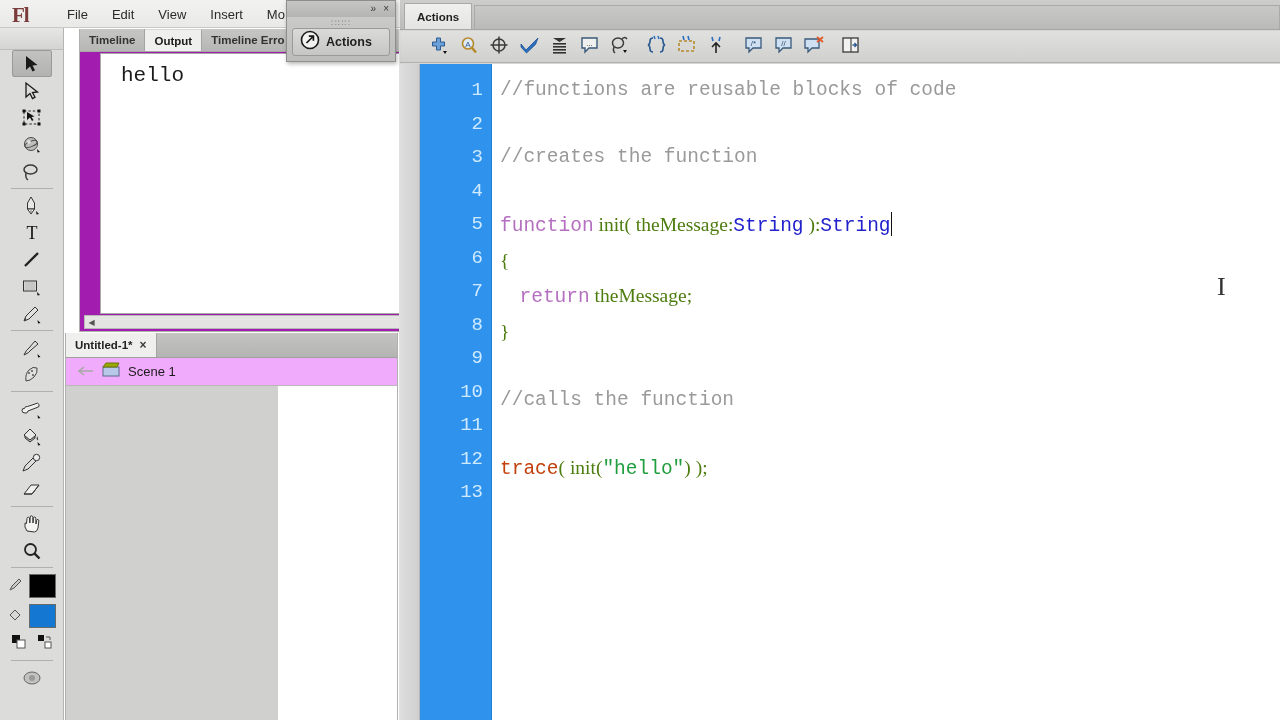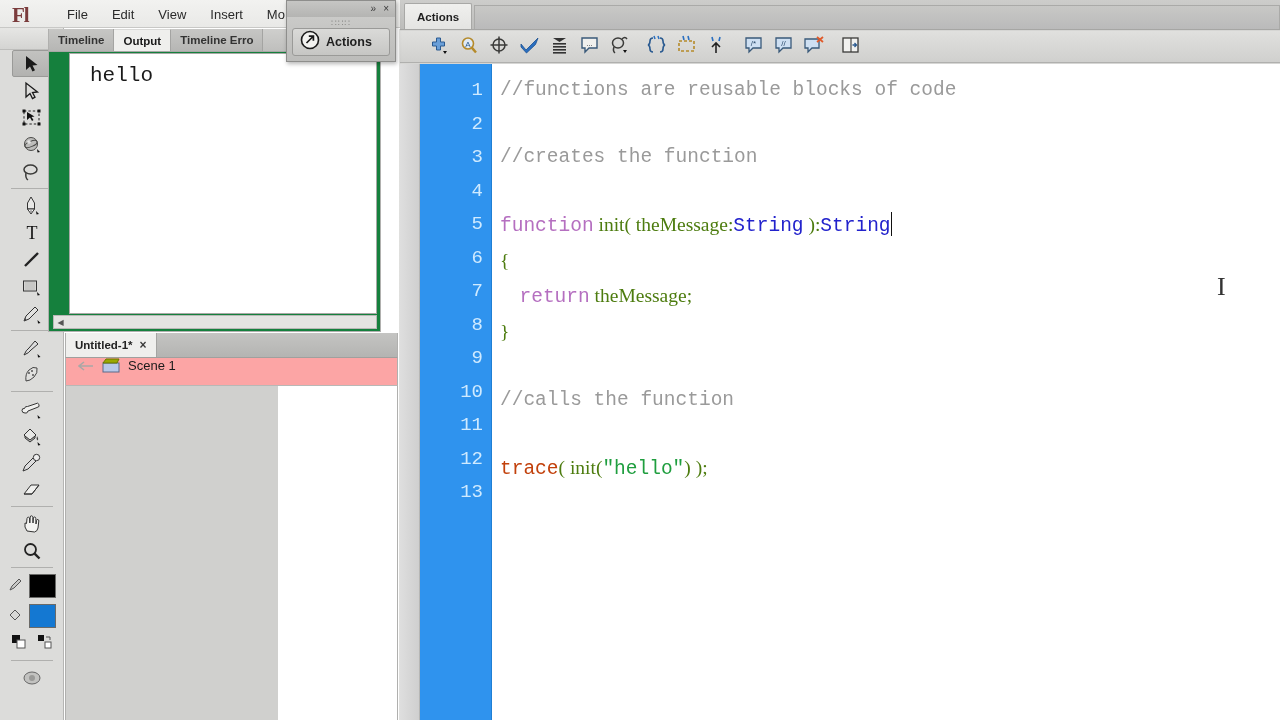--- a/index.html
+++ b/index.html
@@ -57,22 +57,22 @@
     gap: 5px; height: 30px;
   }
   .swatch { width: 27px; height: 24px; border: 1px solid #6a6a68; }
   .mini-row {
     display: flex; align-items: center; justify-content: center;
     gap: 10px; height: 26px;
   }
 
   
   .output-panel {
-    position: absolute; left: 48px; top: 29px; width: 333px; height: 303px;
-    background: #15803d;
+    position: absolute; left: 79px; top: 29px; width: 333px; height: 303px;
+    background: #a21caf;
     border: 1px solid #b0b0ae; border-top: none;
   }
   .panel-tabs {
     height: 23px; display: flex; align-items: flex-end;
     background: linear-gradient(to bottom,#cfcfcd,#bfbfbd);
     border-bottom: 1px solid #a8a8a6;
   }
   .ptab {
     height: 22px; line-height: 22px; padding: 0 9px;
     font-size: 11.5px; font-weight: bold; color: #333;
@@ -118,24 +118,24 @@
     height: 24px; display: flex; align-items: center; gap: 7px;
     padding: 0 9px; background: #efefed;
     font-size: 11.5px; font-weight: bold; color: #222;
     border-right: 1px solid #a4a4a2;
   }
   .doc-tab-close { font-size: 12px; color: #3a3a3a; cursor: pointer; }
 
   
   .scene-bar {
     position: absolute; left: 65px; top: 358px; width: 333px; height: 28px;
-    background: #fca5a5;
+    background: #f0abfc;
     border-left: 1px solid #b0b0ae; border-right: 1px solid #b0b0ae;
     border-bottom: 1px solid #b8b8b6;
-    display: flex; gap: 8px; padding-left: 12px;
+    display: flex; align-items: center; gap: 8px; padding-left: 12px;
   }
   .scene-name { font-size: 13px; color: #1a1a1a; }
 
   
   .stage-area {
     position: absolute; left: 65px; top: 386px; width: 333px; height: 334px;
     background: #d0d0ce;
     border-left: 1px solid #b0b0ae; border-right: 1px solid #b0b0ae;
     overflow: hidden;
   }

